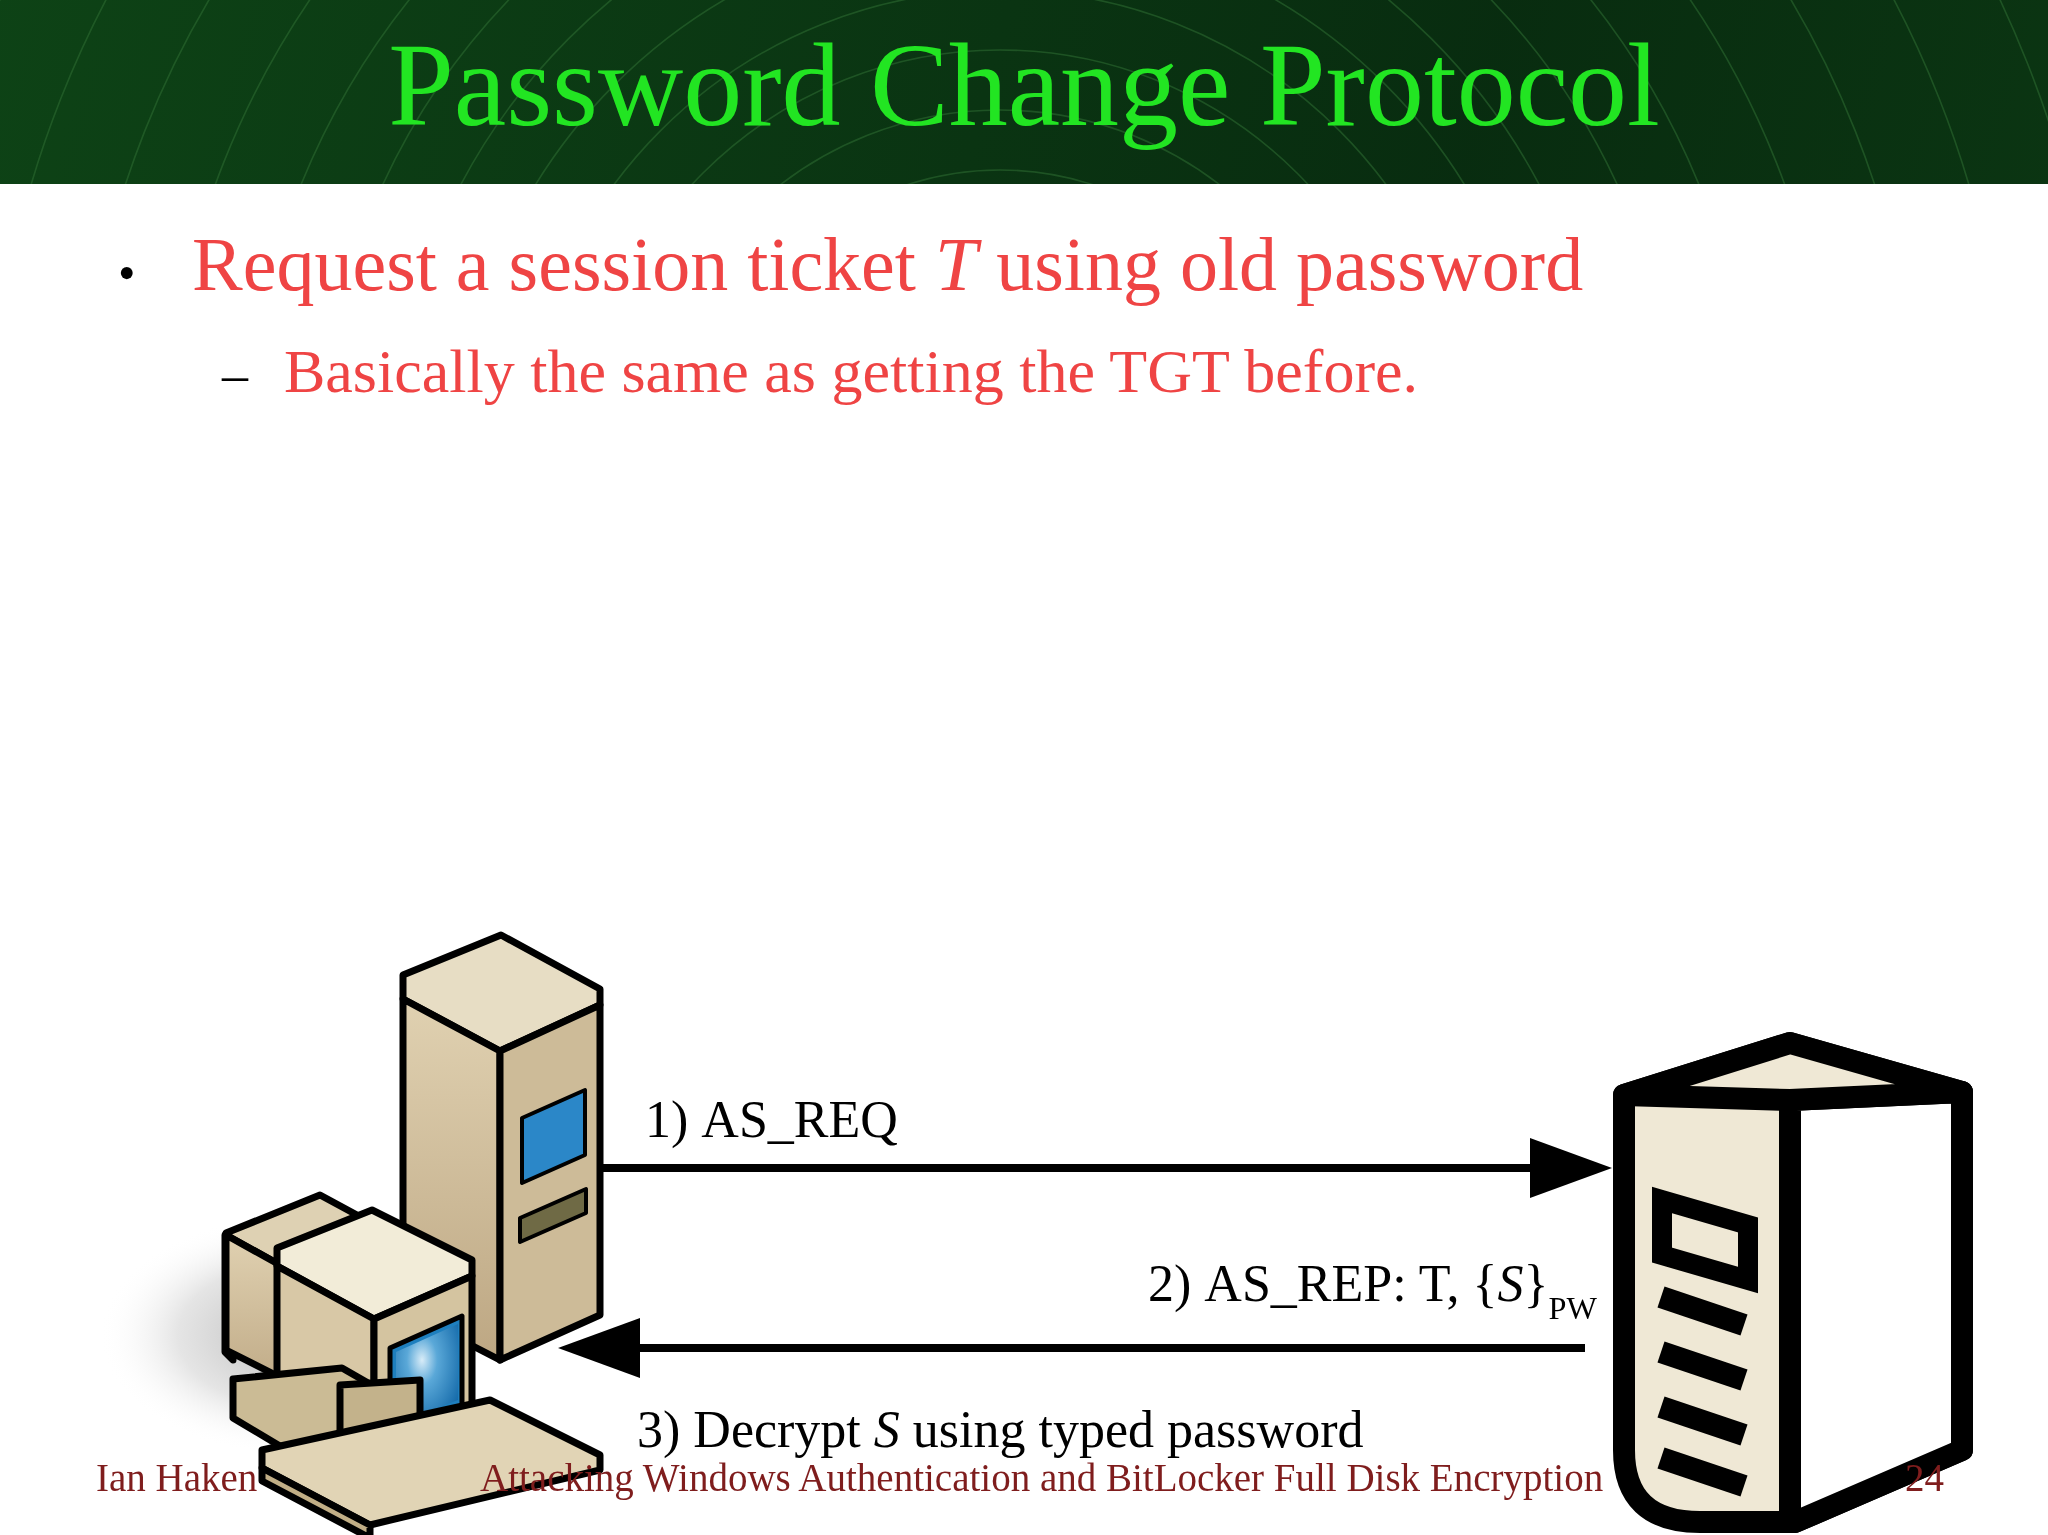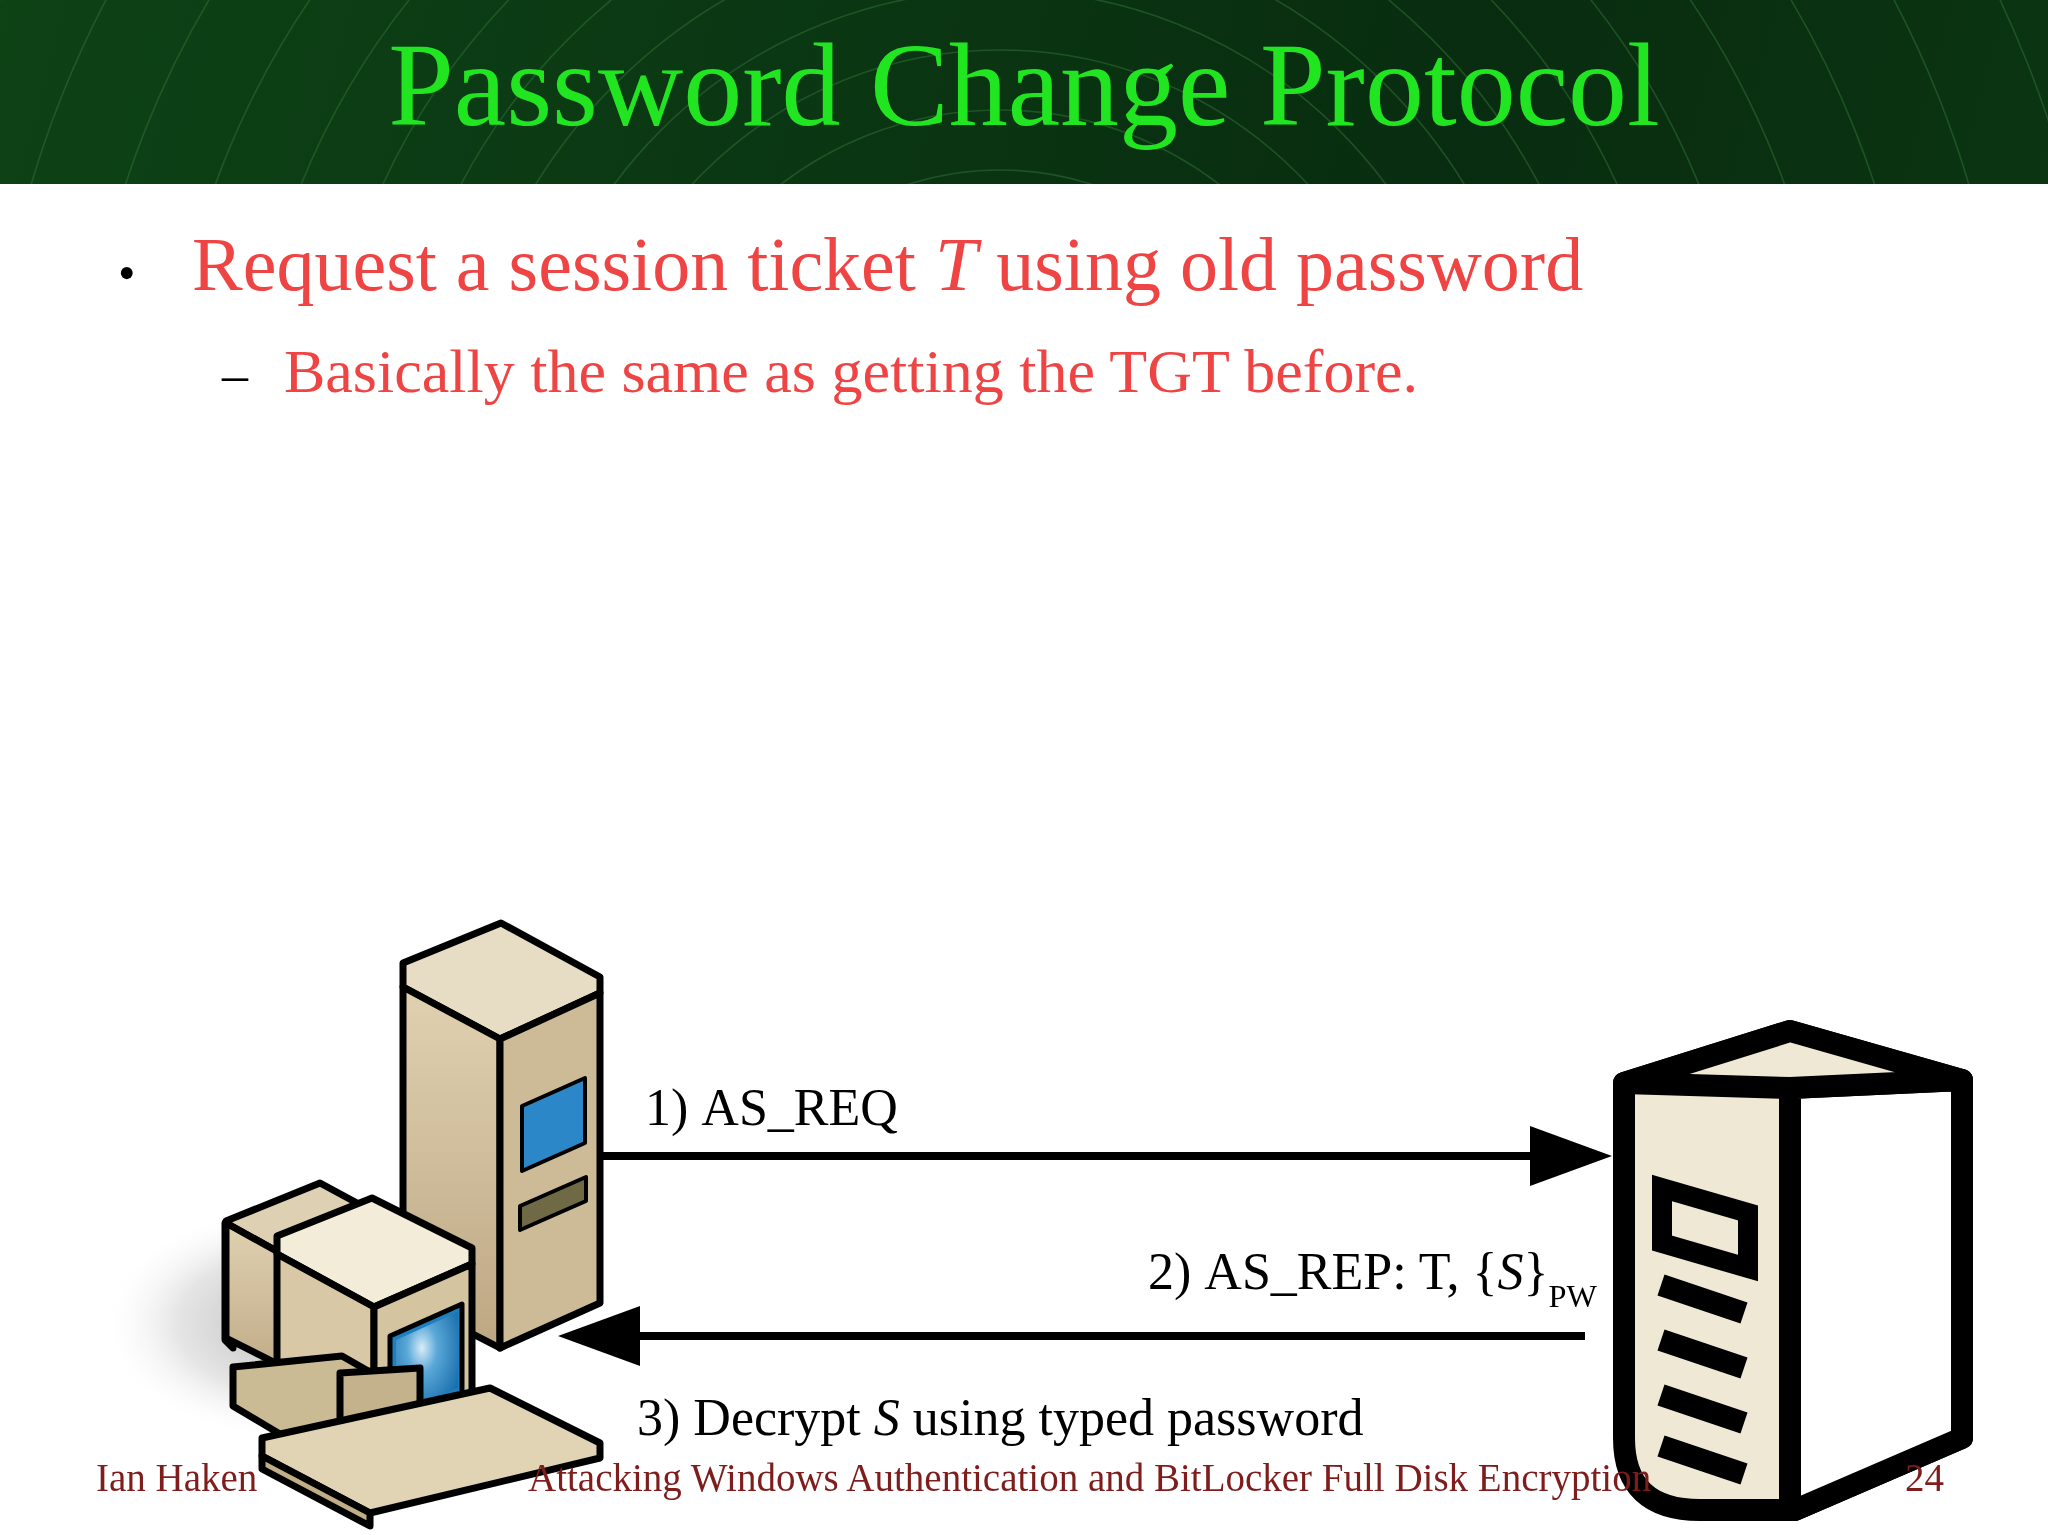--- a/index.html
+++ b/index.html
@@ -97,21 +97,21 @@
     color: #ef4444;
   }
   .ital {
     font-style: italic;
   }
 
   
   #diagram {
     position: absolute;
     left: 0;
-    top: 4px;
+    top: 16px;
     width: 2048px;
     height: 998px;
     pointer-events: none;
   }
   #diagram > * { pointer-events: auto; }
 
   .diagram-label {
     position: absolute;
     color: #000;
     white-space: nowrap;
@@ -136,21 +136,21 @@
     height: 80px;
   }
   .footer-cell {
     position: absolute;
     color: #7f1d1d;
     font-family: "Liberation Serif", serif;
     font-size: 39px;
     white-space: nowrap;
   }
   #footer-author { left: 96px;  top: 0; }
-  #footer-center { left: 480px; top: 0; margin-left: 48px; }
+  #footer-center { left: 480px; top: 0; }
   #footer-page   { left: 1905px; top: 0; }
 </style>
 </head>
 <body>
 
 <div id="title-bar">
   <div id="title-bar-grad"></div>
   <svg id="title-bar-arcs" viewBox="0 0 2048 184" preserveAspectRatio="none">
     <defs>
       <clipPath id="barclip">

